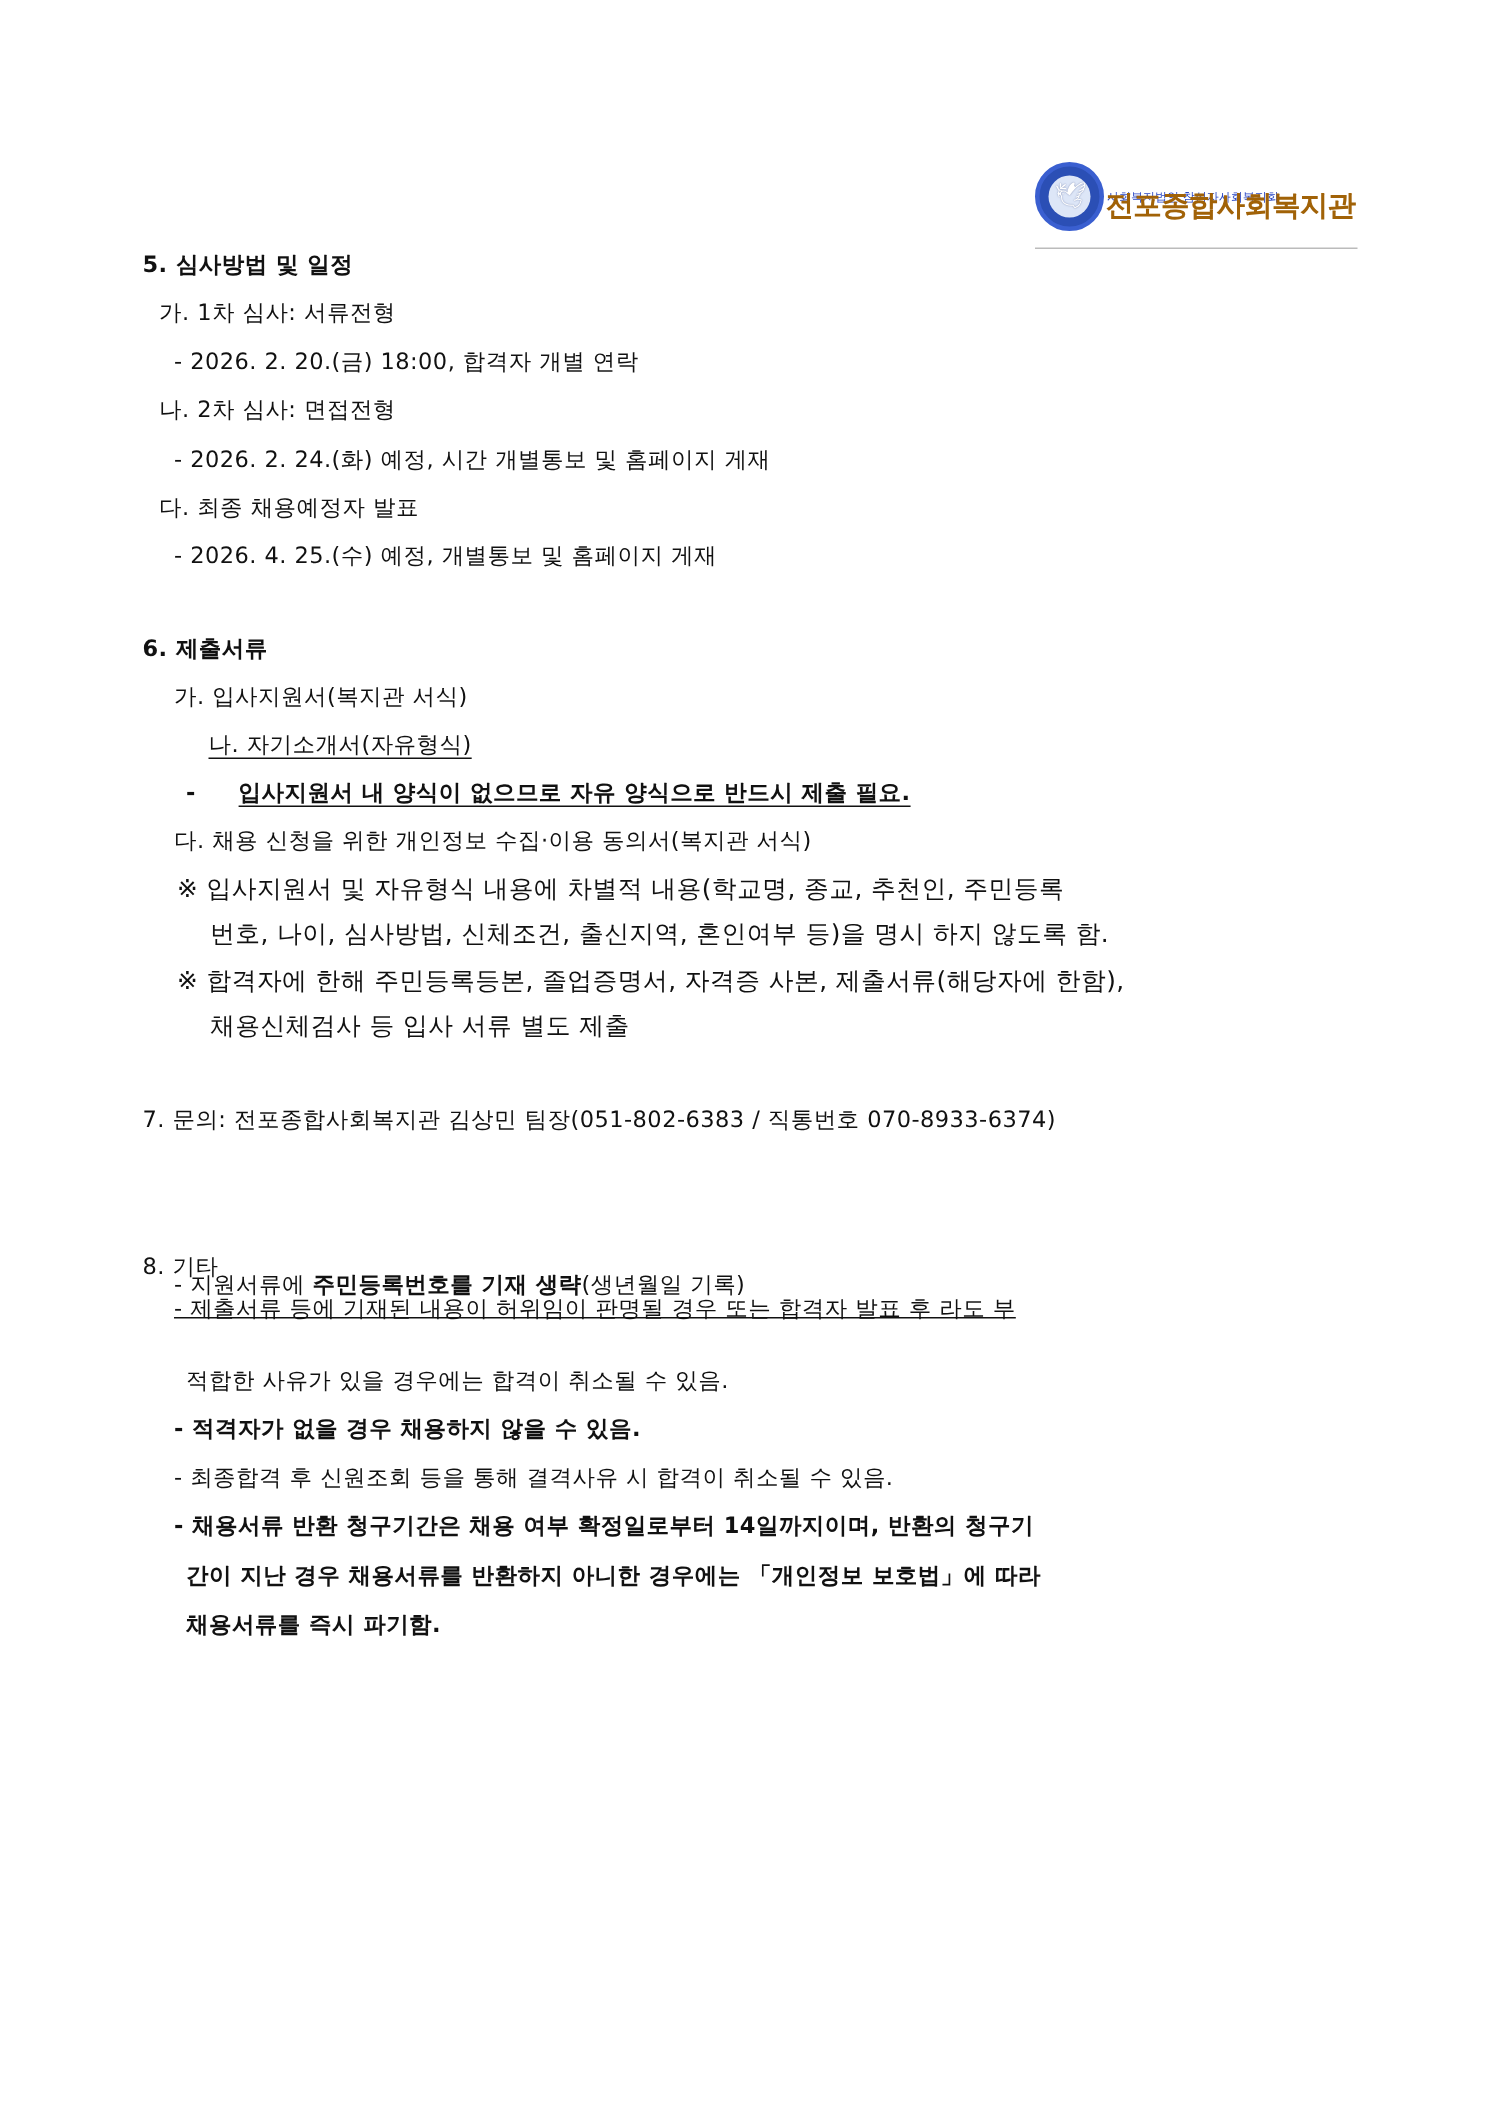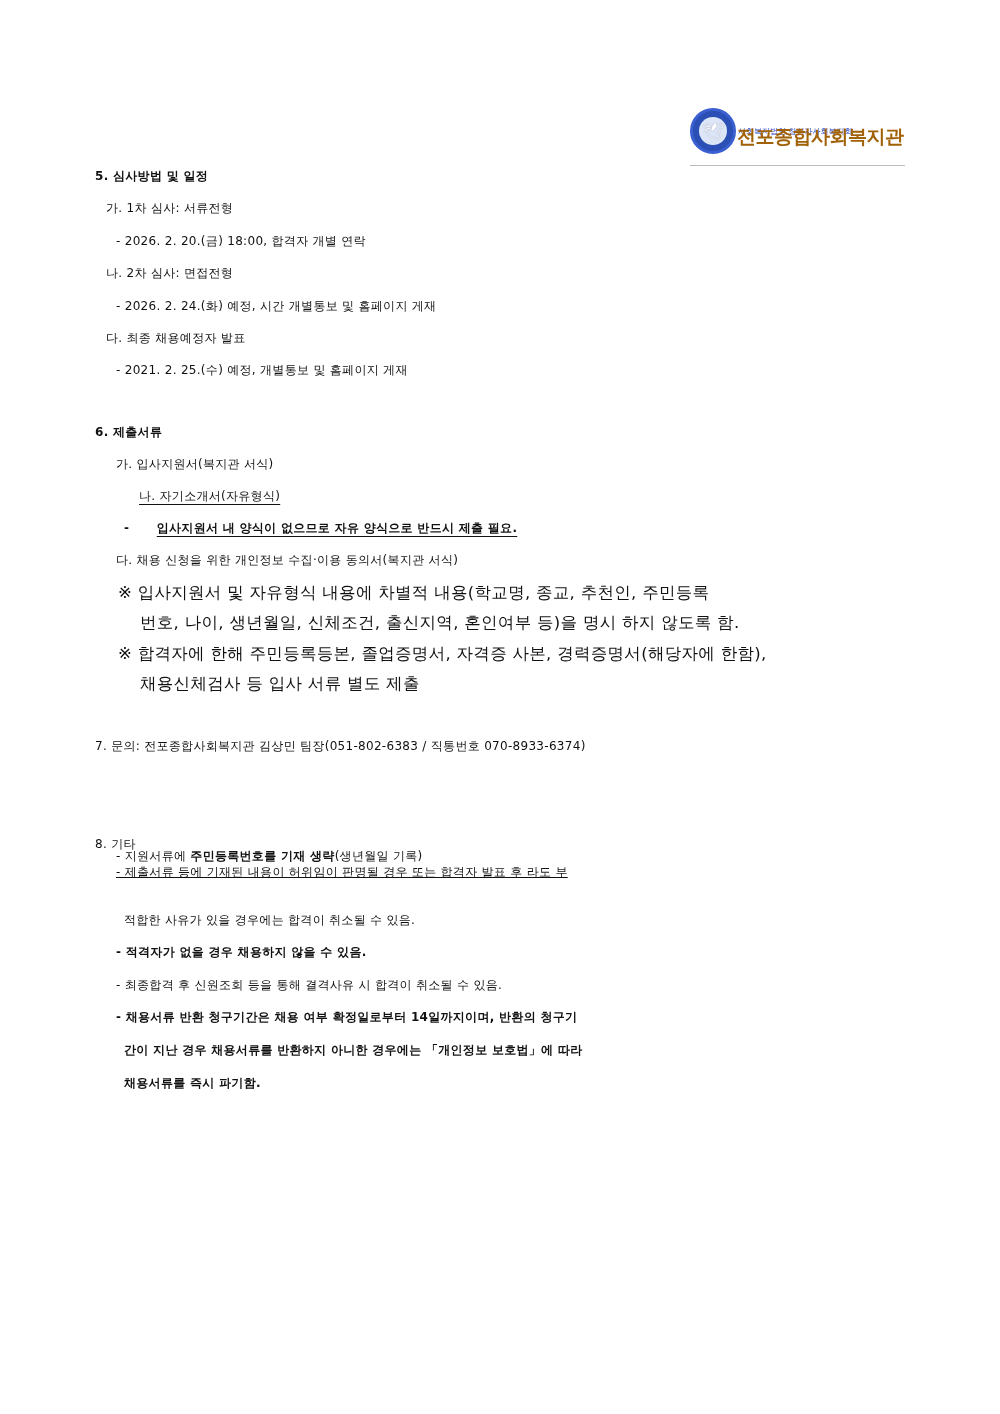--- a/index.html
+++ b/index.html
@@ -9,21 +9,21 @@
   .logo-emblem { position:absolute; left:0; top:2px; width:46px; height:46px; border-radius:50%;
                  background:#2b4fb5; box-sizing:border-box; border:3px solid #3a5fd0; }
   .logo-emblem .inner { position:absolute; left:6px; top:6px; width:28px; height:28px; border-radius:50%;
                  background:#dde6f7; }
   .logo-emblem .bird { position:absolute; left:10px; top:10px; font-size:17px; line-height:20px; color:#fff;
                  text-shadow:0 0 1px #6b7aa8; }
   .logo-sub { position:absolute; left:48px; top:20px; font-size:8px; font-weight:normal; color:#2a47c4; white-space:nowrap; }
   .logo-title { position:absolute; left:47px; top:18px; font-size:19px; font-weight:bold; color:#a16207; white-space:nowrap; letter-spacing:-0.5px; }
   .logo-rule { position:absolute; left:0; top:59px; width:215px; height:1px; background:#bbb; }
 
-  .line { position:absolute; font-size:12px; white-space:nowrap; line-height:24px; letter-spacing:0.3px; }
+  .line { position:absolute; font-size:15px; white-space:nowrap; line-height:24px; letter-spacing:0.3px; }
   .h { font-weight:bold; }
   .b { font-weight:bold; }
   .u { text-decoration:underline; text-underline-offset:4px;margin-left:23px; }
   .sm { font-size:16.5px; }
 </style>
 </head>
 <body>
 
 <div class="logo">
   <div class="logo-emblem">
@@ -34,33 +34,33 @@
   <div class="logo-title">전포종합사회복지관</div>
   <div class="logo-rule"></div>
 </div>
 
 <div class="line h" style="left:95px;top:164px;">5. 심사방법 및 일정</div>
 <div class="line" style="left:106px;top:196px;">가. 1차 심사: 서류전형</div>
 <div class="line" style="left:116px;top:229px;">- 2026. 2. 20.(금) 18:00, 합격자 개별 연락</div>
 <div class="line" style="left:106px;top:261px;">나. 2차 심사: 면접전형</div>
 <div class="line" style="left:116px;top:294px;">- 2026. 2. 24.(화) 예정, 시간 개별통보 및 홈페이지 게재</div>
 <div class="line" style="left:106px;top:326px;">다. 최종 채용예정자 발표</div>
-<div class="line" style="left:116px;top:358px;">- 2021. 2. 25.(수) 예정, 개별통보 및 홈페이지 게재</div>
+<div class="line" style="left:116px;top:358px;">- 2026. 4. 25.(수) 예정, 개별통보 및 홈페이지 게재</div>
 
 <div class="line h" style="left:95px;top:420px;">6. 제출서류</div>
 <div class="line" style="left:116px;top:452px;">가. 입사지원서(복지관 서식)</div>
 <div class="line u" style="left:116px;top:484px;">나. 자기소개서(자유형식)</div>
 <div class="line b" style="left:124px;top:516px;">
   <span>-</span>
   <span class="u">입사지원서 내 양식이 없으므로 자유 양식으로 반드시 제출 필요.</span>
 </div>
 <div class="line" style="left:116px;top:548px;">다. 채용 신청을 위한 개인정보 수집·이용 동의서(복지관 서식)</div>
 <div class="line sm" style="left:118px;top:581px;">※ 입사지원서 및 자유형식 내용에 차별적 내용(학교명, 종교, 추천인, 주민등록</div>
-<div class="line sm" style="left:140px;top:611px;">번호, 나이, 생년월일, 신체조건, 출신지역, 혼인여부 등)을 명시 하지 않도록 함.</div>
-<div class="line sm" style="left:118px;top:642px;">※ 합격자에 한해 주민등록등본, 졸업증명서, 자격증 사본, 경력증명서(해당자에 한함),</div>
+<div class="line sm" style="left:140px;top:611px;">번호, 나이, 심사방법, 신체조건, 출신지역, 혼인여부 등)을 명시 하지 않도록 함.</div>
+<div class="line sm" style="left:118px;top:642px;">※ 합격자에 한해 주민등록등본, 졸업증명서, 자격증 사본, 제출서류(해당자에 한함),</div>
 <div class="line sm" style="left:140px;top:672px;">채용신체검사 등 입사 서류 별도 제출</div>
 
 <div class="line" style="left:95px;top:734px;">7. 문의: 전포종합사회복지관 김상민 팀장(051-802-6383 / 직통번호 070-8933-6374)</div>
 
 <div class="line" style="left:95px;top:808px;margin-top:24px;">8. 기타</div>
 <div class="line" style="left:116px;top:844px;">
   <span>- 지원서류에 </span><span class="b">주민등록번호를 기재 생략</span><span>(생년월일 기록)</span>
 </div>
 <div class="line" style="left:116px;top:860px;text-decoration:underline;">- 제출서류 등에 기재된 내용이 허위임이 판명될 경우 또는 합격자 발표 후 라도 부</div>
 <div class="line" style="left:124px;top:908px;">적합한 사유가 있을 경우에는 합격이 취소될 수 있음.</div>

